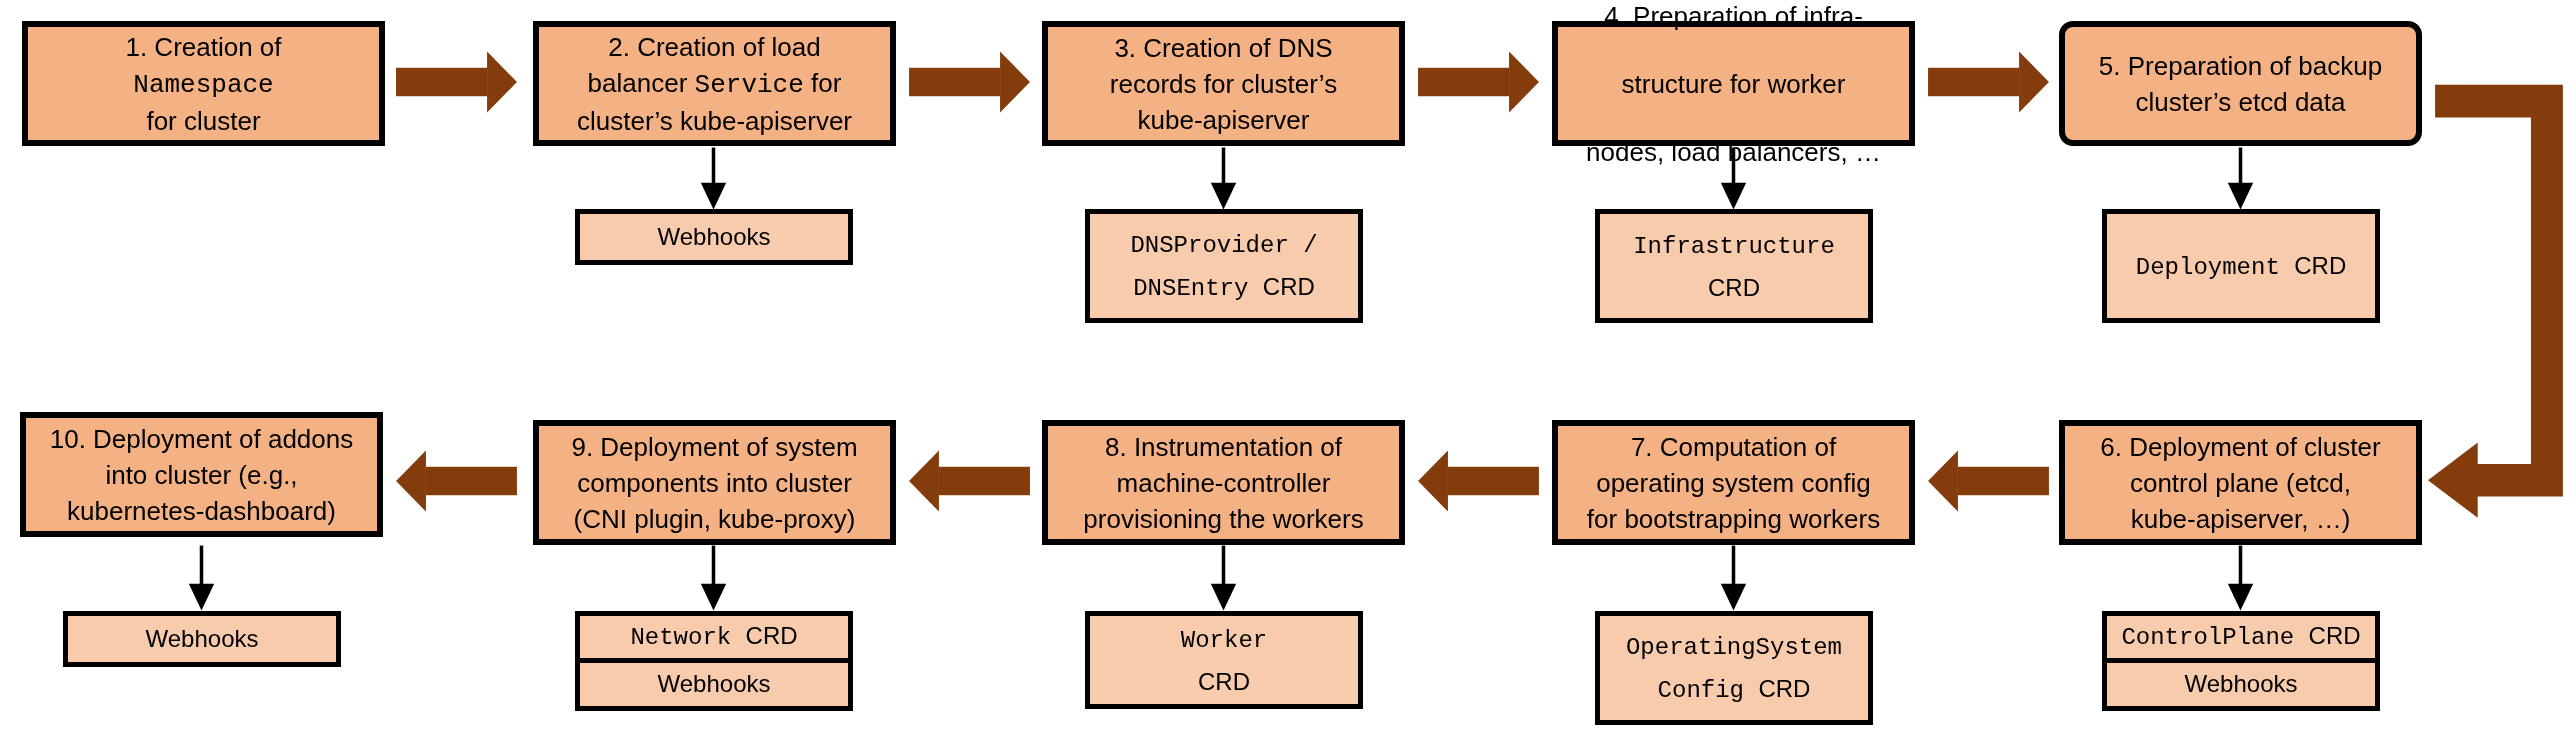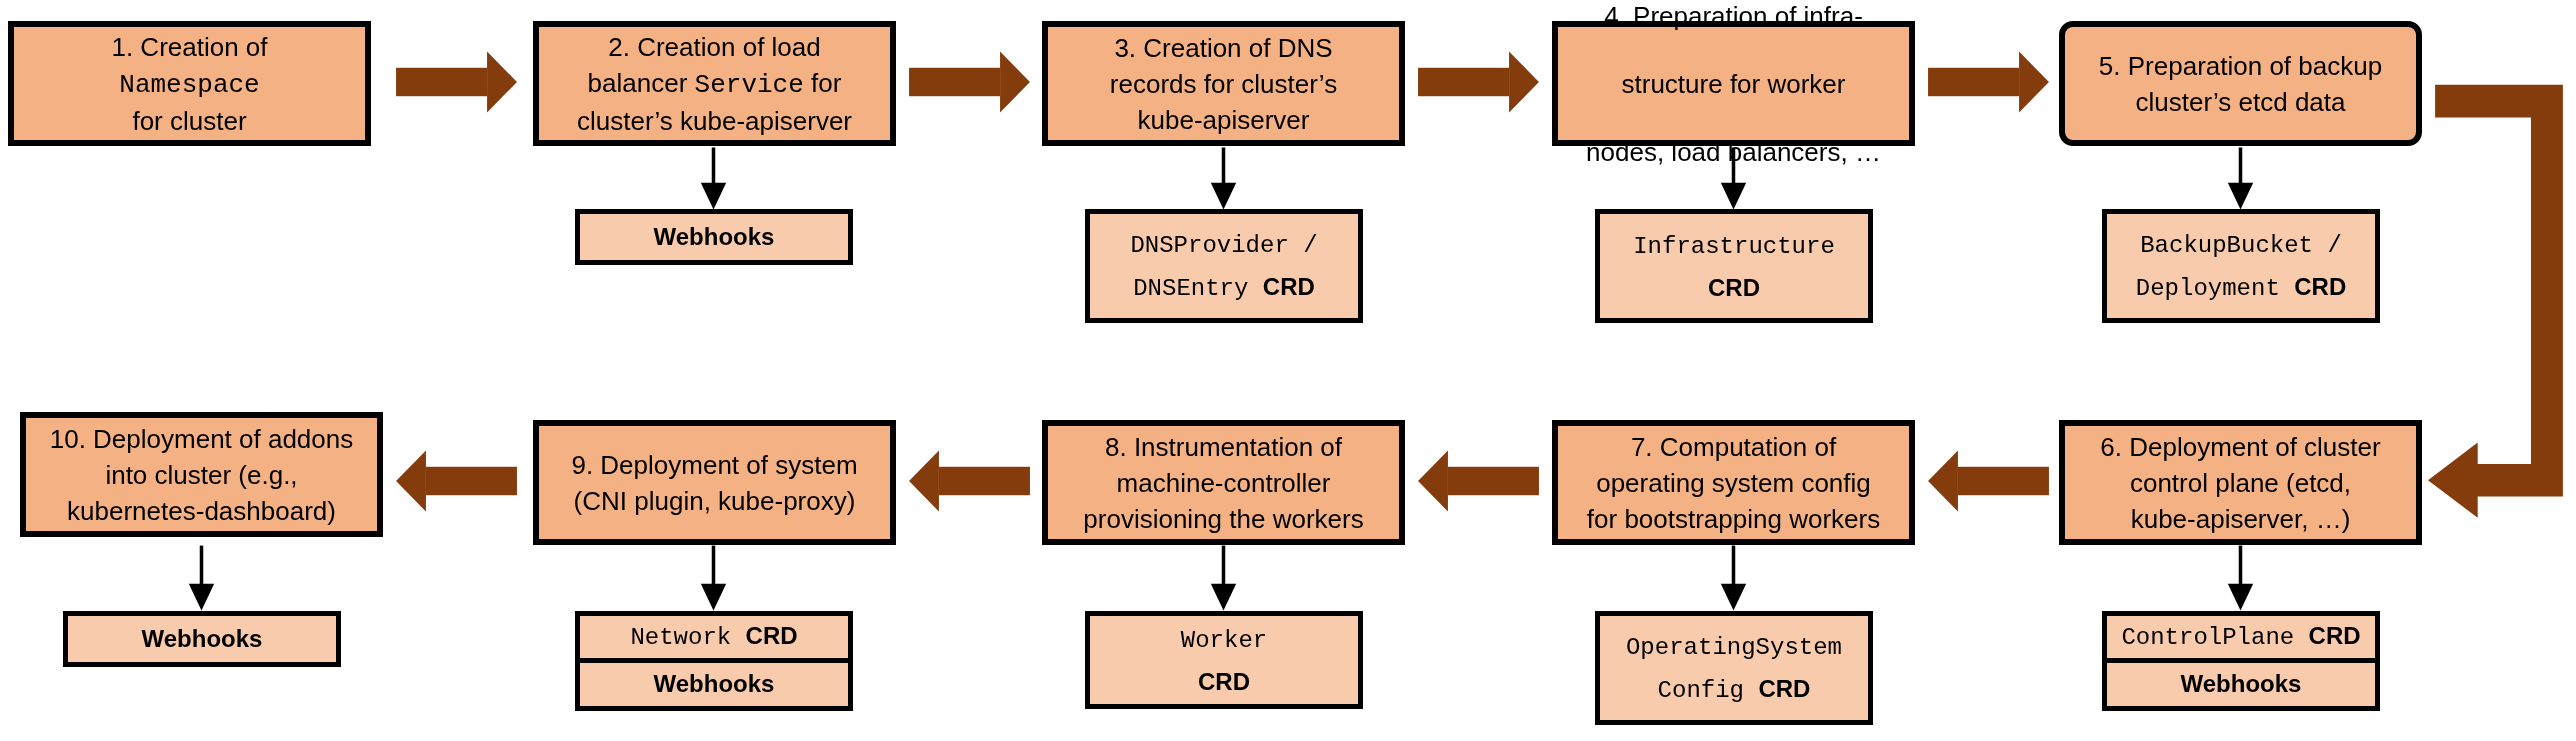--- a/index.html
+++ b/index.html
@@ -18,28 +18,28 @@
     position:absolute;width:278px;
     background:var(--sub-fill,#F8CBAD);
     border:5.7px solid var(--border,#000);
     box-sizing:border-box;
     display:flex;flex-direction:column;justify-content:center;align-items:center;
     text-align:center;
   }
   .sub-box .line{white-space:nowrap;font-size:24px;line-height:41px;}
   .sub-box.single .line{line-height:28.5px;}
   .mono{font-family:"Liberation Mono","DejaVu Sans Mono",monospace;}
-  .bold{font-weight:bold;}
+  .bold{font-weight:normal;}
   .arrow-svg{position:absolute;}
 </style>
 </head>
 <body>
 
 <div id="diagram">
-    <div class="main-box" style="left: 8px; top: 21.4px;">
+    <div class="main-box" style="left: 22px; top: 21.4px;">
       <div class="line"><span class="">1. Creation of</span></div>
       <div class="line"><span class="mono ">Namespace</span></div>
       <div class="line"><span class="">for cluster</span></div>
     </div>
     <div class="main-box" style="left: 533px; top: 21.4px;">
       <div class="line"><span class="">2. Creation of load</span></div>
       <div class="line"><span class="">balancer </span><span class="mono ">Service</span><span class=""> for</span></div>
       <div class="line"><span class="">cluster’s kube-apiserver</span></div>
     </div>
     <svg class="arrow-svg" width="31" height="63" viewBox="0 0 44 88" style="left: 698px; top: 147px;">
@@ -77,21 +77,20 @@
     </div>
     <div class="main-box" style="left: 2059px; top: 21.4px; border-radius: 14px;">
       <div class="line"><span class="">5. Preparation of backup</span></div>
       <div class="line"><span class="">cluster’s etcd data</span></div>
     </div>
     <svg class="arrow-svg" width="31" height="63" viewBox="0 0 44 88" style="left: 2225px; top: 147px;">
       <line x1="22" y1="0" x2="22" y2="54" stroke="#000" stroke-width="5"></line>
       <polygon points="4,50 40,50 22,88" fill="#000"></polygon>
     </svg>
     <div class="sub-box" style="left: 2102px; top: 209px; height: 114px;">
-      <div class="line"><span class="mono ">BackupBucket /</span></div>
       <div class="line"><span class="mono ">Deployment </span><span class="bold">CRD</span></div>
     </div>
     <div class="main-box" style="left: 2059px; top: 420px;">
       <div class="line"><span class="">6. Deployment of cluster</span></div>
       <div class="line"><span class="">control plane (etcd,</span></div>
       <div class="line"><span class="">kube-apiserver, …)</span></div>
     </div>
     <svg class="arrow-svg" width="31" height="66" viewBox="0 0 44 92" style="left: 2225px; top: 545px;">
       <line x1="22" y1="0" x2="22" y2="58" stroke="#000" stroke-width="5"></line>
       <polygon points="4,54 40,54 22,92" fill="#000"></polygon>
@@ -123,20 +122,21 @@
     <svg class="arrow-svg" width="31" height="66" viewBox="0 0 44 92" style="left: 1208px; top: 545px;">
       <line x1="22" y1="0" x2="22" y2="58" stroke="#000" stroke-width="5"></line>
       <polygon points="4,54 40,54 22,92" fill="#000"></polygon>
     </svg>
     <div class="sub-box" style="left: 1085px; top: 611px; height: 98px;">
       <div class="line"><span class="mono ">Worker</span></div>
       <div class="line"><span class="bold">CRD</span></div>
     </div>
     <div class="main-box" style="left: 533px; top: 420px;">
       <div class="line"><span class="">9. Deployment of system</span></div>
+      <div class="line"><span class="">components into cluster</span></div>
       <div class="line"><span class="">(CNI plugin, kube-proxy)</span></div>
     </div>
     <svg class="arrow-svg" width="31" height="66" viewBox="0 0 44 92" style="left: 698px; top: 545px;">
       <line x1="22" y1="0" x2="22" y2="58" stroke="#000" stroke-width="5"></line>
       <polygon points="4,54 40,54 22,92" fill="#000"></polygon>
     </svg>
     <div class="sub-box single" style="left: 575px; top: 611px; height: 53px;">
       <div class="line"><span class="mono ">Network </span><span class="bold">CRD</span></div>
     </div>
     <div class="sub-box single" style="left: 575px; top: 658px; height: 53px;">

